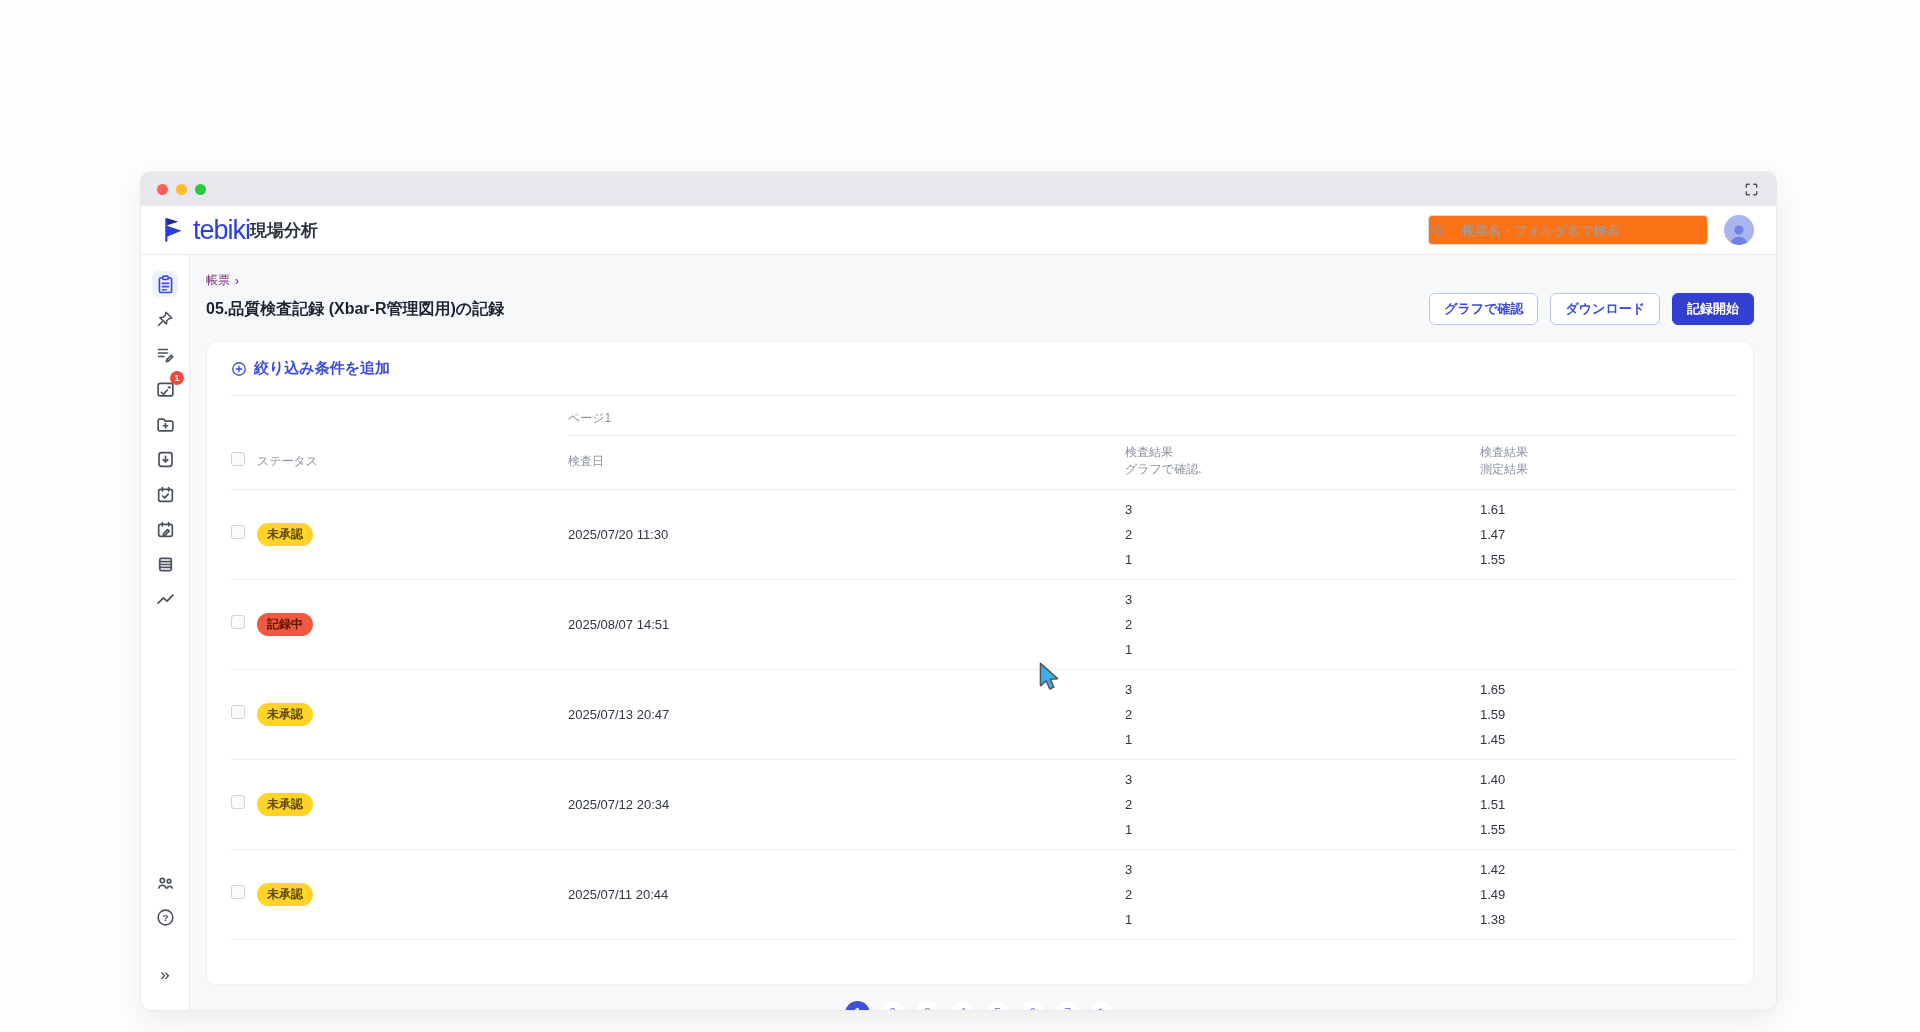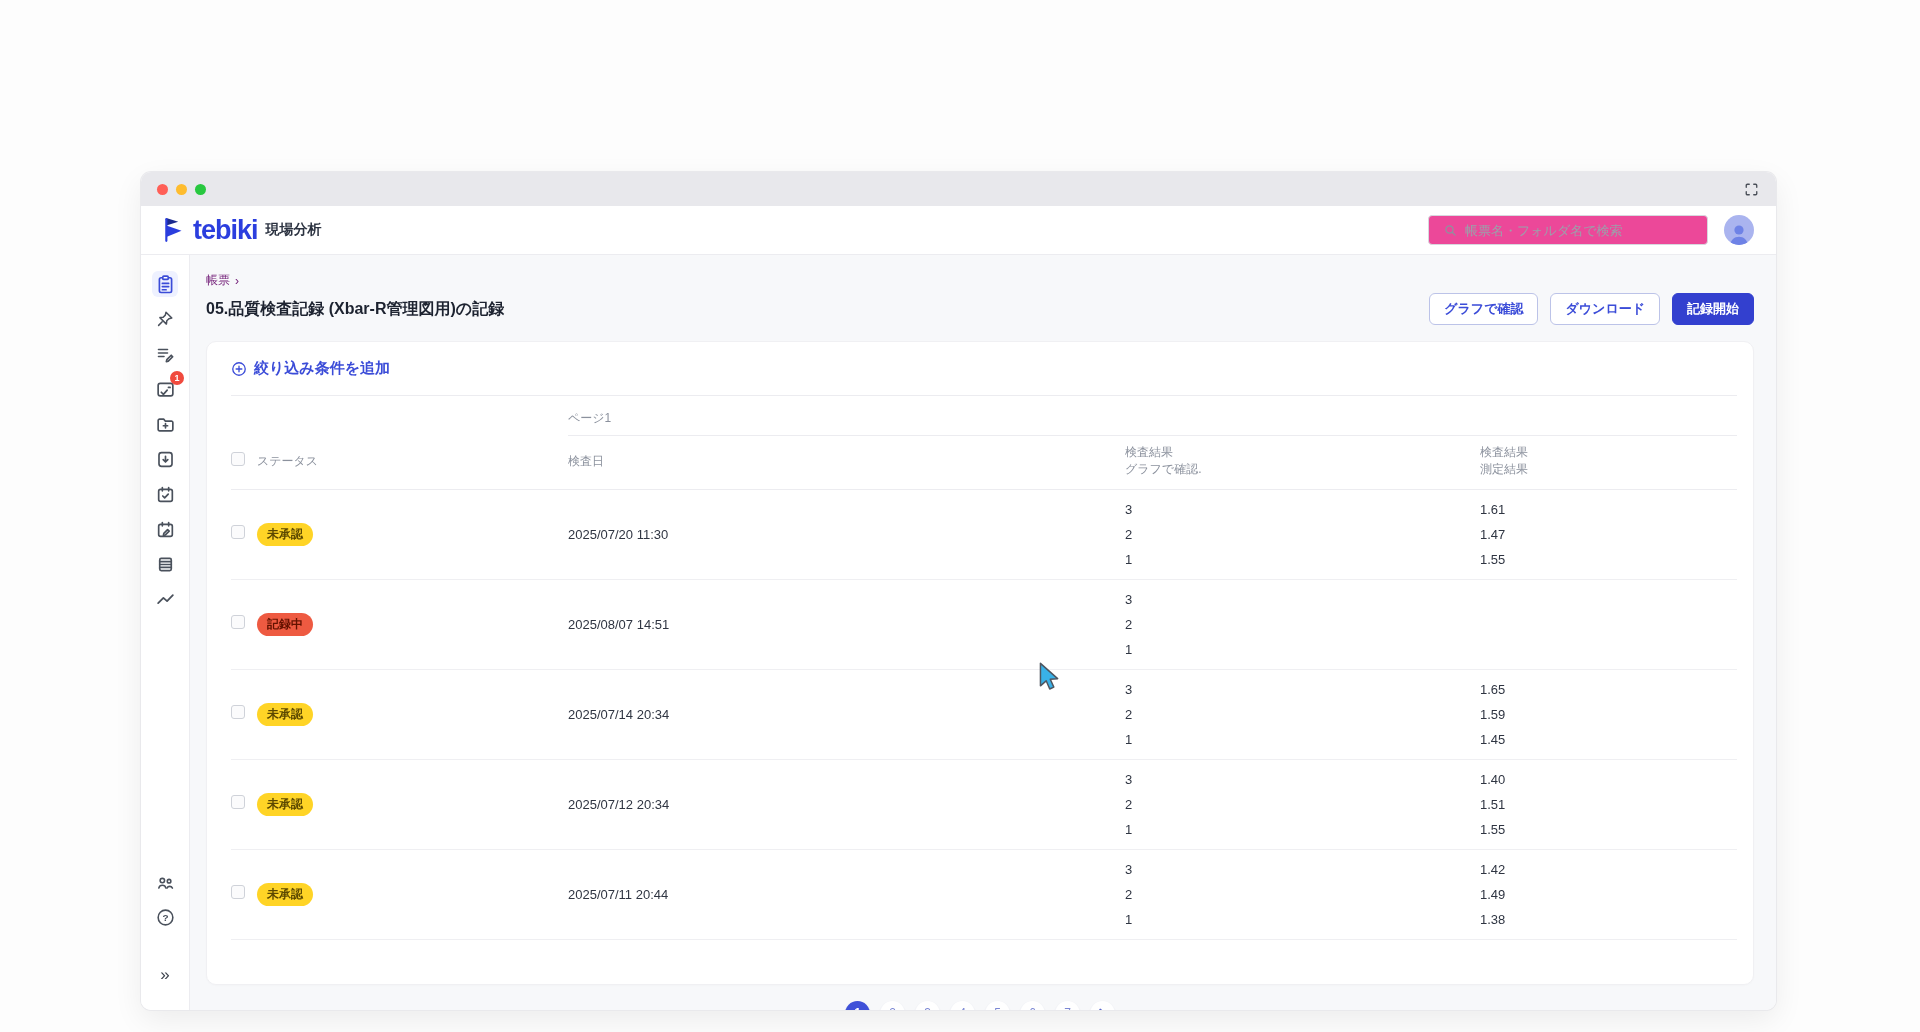--- a/index.html
+++ b/index.html
@@ -12,24 +12,24 @@
 
   
   .titlebar { height:34px; background:#e8e8ec; flex:0 0 34px; display:flex; align-items:center; padding:0 16px; }
   .tl-dot { width:11px; height:11px; border-radius:50%; margin-right:8px; }
   .fullscreen { margin-left:auto; width:18px; height:18px; display:flex; align-items:center; justify-content:center; cursor:pointer; }
 
   
   .appheader { height:49px; flex:0 0 49px; background:#fff; border-bottom:1px solid #ececf0;
     display:flex; align-items:center; padding:0 22px; }
   .logo { display:flex; align-items:center; gap:6px; }
-  .logo-text { font-size:27px; font-weight:bold; color:#2b3ede; letter-spacing:-1px; }
-  .app-name { font-size:14px; font-weight:bold; color:#2b3240; margin-left:8px; }
+  .logo-text { font-size:27px; font-weight:normal; color:#2b3ede; letter-spacing:-1px; }
+  .app-name { font-size:17px; font-weight:bold; color:#2b3240; margin-left:0; }
   .search { margin-left:auto; width:280px; height:30px; border:1px solid #d7d8de; border-radius:4px;
-    background:#ec4899; display:flex; align-items:center; padding:0 14px; gap:7px; }
+    background:#f97316; display:flex; align-items:center; padding:0 2px; gap:16px; }
   .search input { border:none; outline:none; flex:1; font-size:13px; color:#333; font-family:inherit; background:transparent; }
   .search input::placeholder { color:#9ba1ab; }
   .avatar { width:30px; height:30px; border-radius:50%; background:#aab4ef; margin-left:16px;
     display:flex; align-items:flex-end; justify-content:center; overflow:hidden; cursor:pointer; }
 
   
   .body-row { flex:1; display:flex; background:#f7f8fa; min-height:0; }
   .sidebar { width:49px; background:#fff; border-right:1px solid #ececf0;
     display:flex; flex-direction:column; align-items:center; padding:16px 0 14px; }
   .side-icon { width:26px; height:26px; display:flex; align-items:center; justify-content:center;
@@ -284,21 +284,21 @@
               </div>
     <div class="stack results">
                 <div class="subcell"></div>
                 <div class="subcell"></div>
                 <div class="subcell"></div>
               </div>
   </div>
             <div class="grid group">
     <div><span class="checkbox"></span></div>
     <div><span class="badge pending">未承認</span></div>
-    <div class="date-cell">2025/07/14 20:34</div>
+    <div class="date-cell">2025/07/13 20:47</div>
     <div class="stack samples">
                 <div class="subcell">3</div>
                 <div class="subcell">2</div>
                 <div class="subcell">1</div>
               </div>
     <div class="stack results">
                 <div class="subcell">1.65</div>
                 <div class="subcell">1.59</div>
                 <div class="subcell">1.45</div>
               </div>

